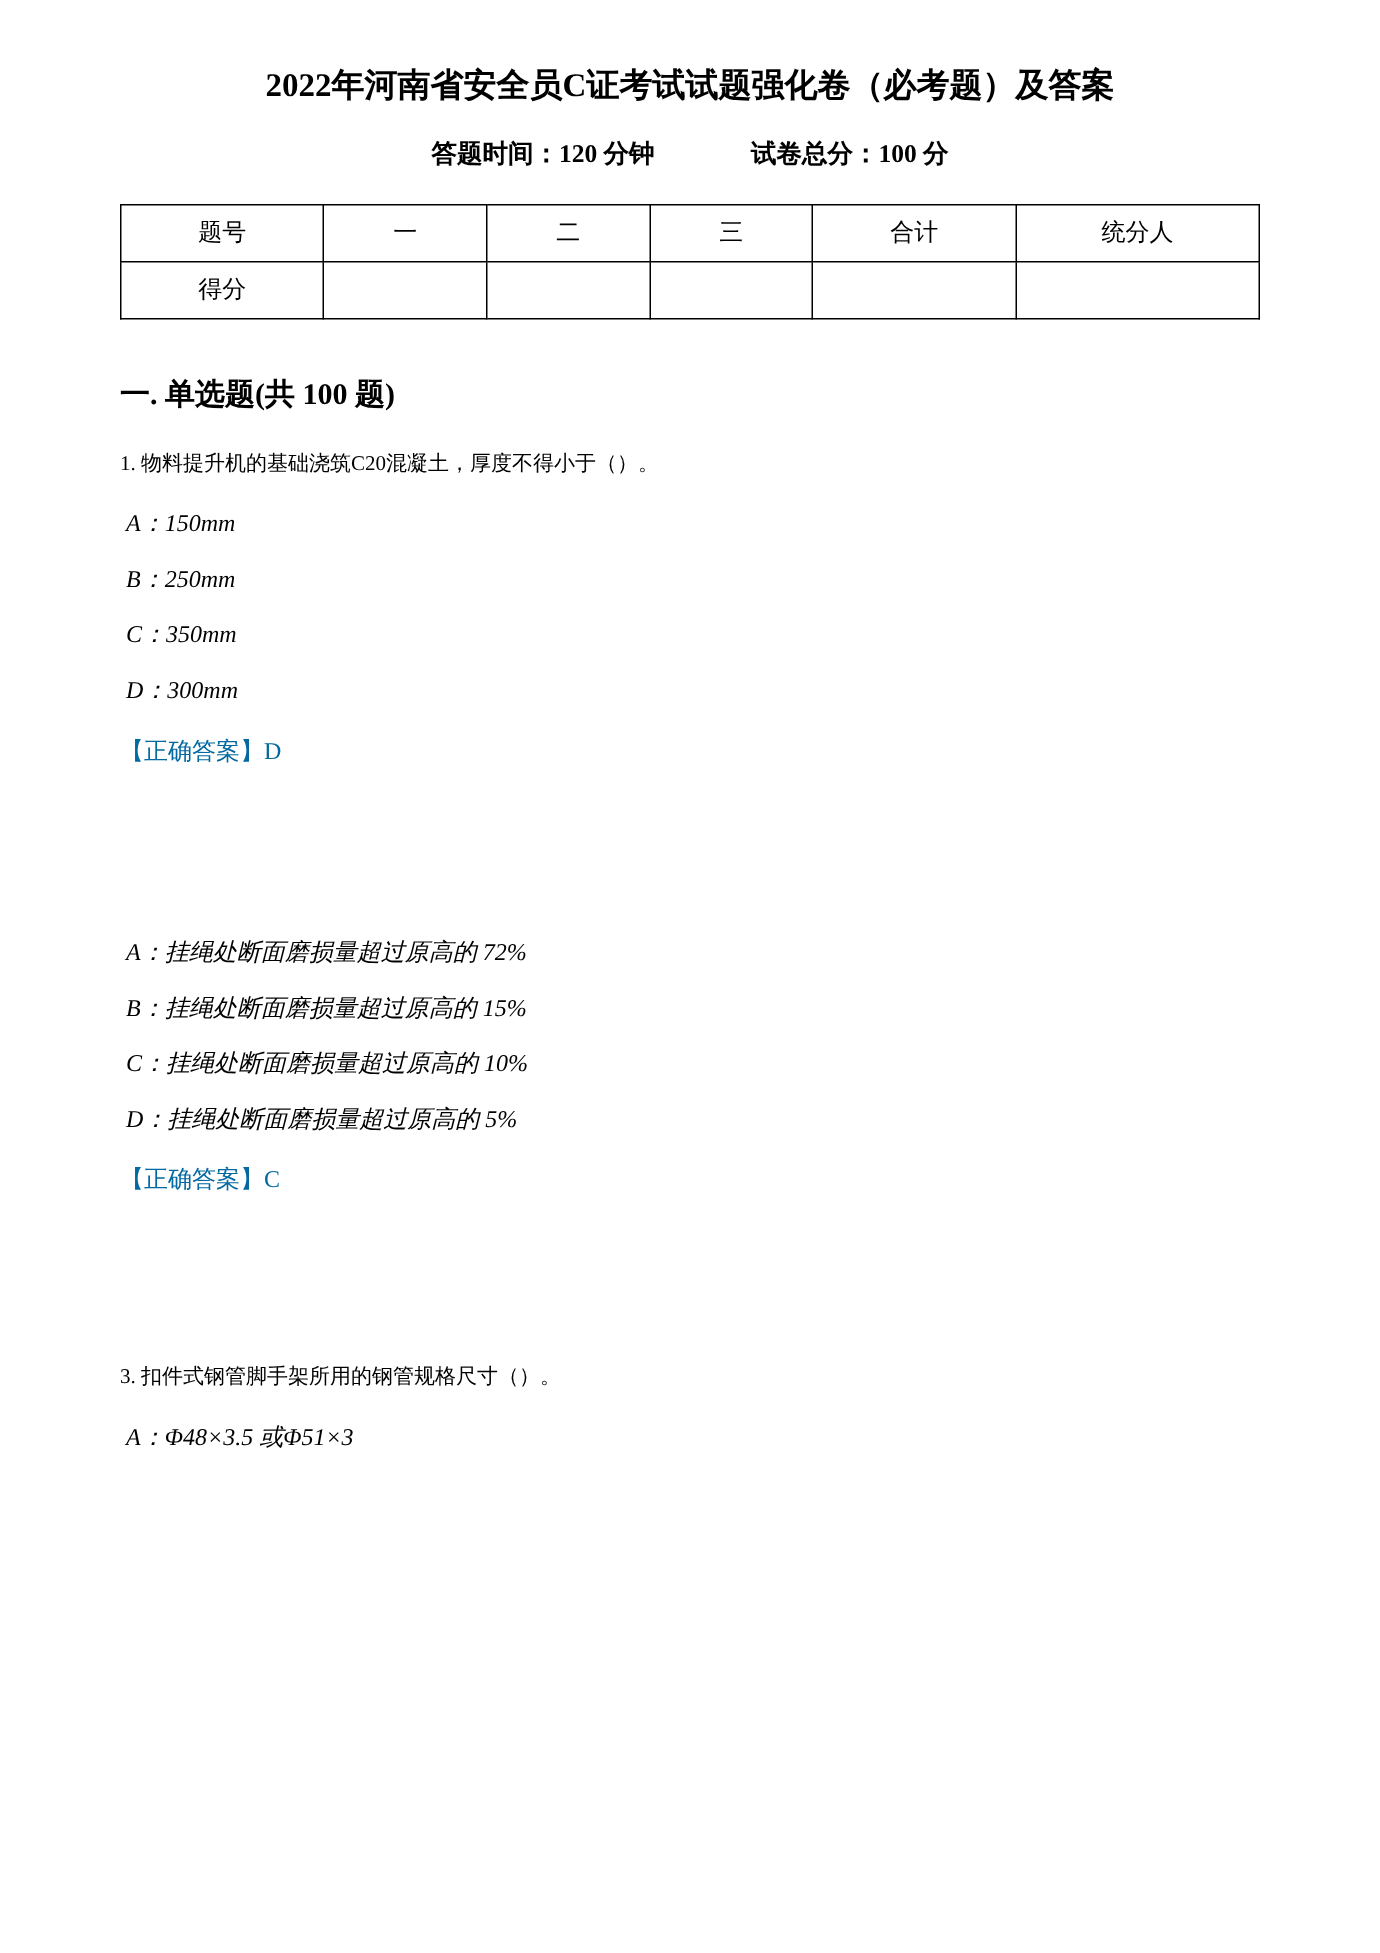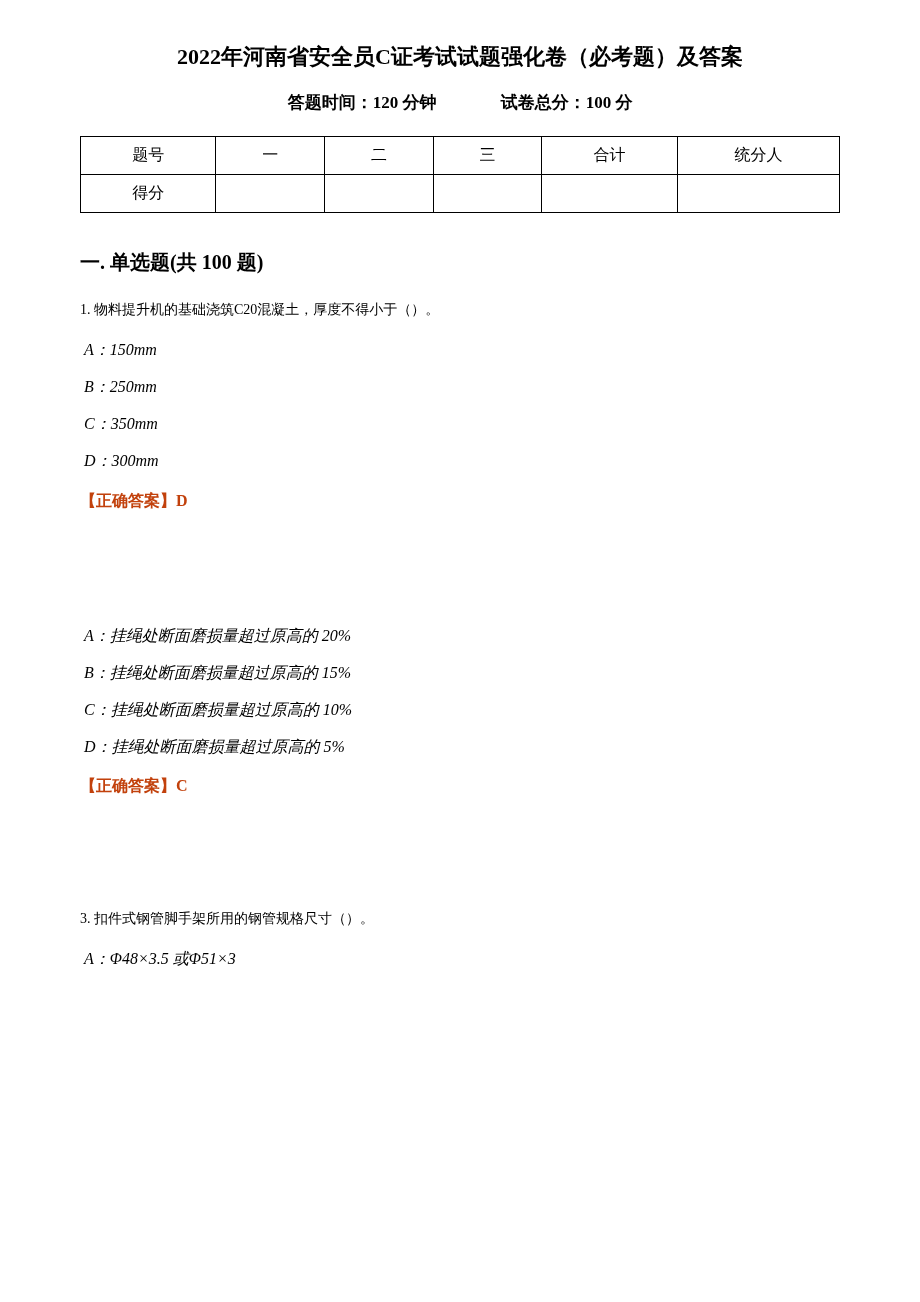--- a/index.html
+++ b/index.html
@@ -74,23 +74,23 @@
 
     .option {
       font-size: 16px;
       margin-bottom: 10px;
       line-height: 1.7;
       padding-left: 4px;
       font-style: italic;
     }
 
     .answer {
-      color: #c2410c;
+      color: #0369a1;
       font-size: 16px;
-      font-weight: bold;
+      font-weight: normal;
       margin-top: 16px;
       margin-bottom: 10px;
     }
 
     .spacer {
       height: 40px;
     }
   </style>
 </head>
 <body>
@@ -142,21 +142,21 @@
   <div class="answer">
     <span>【正确答案】</span><span>D</span>
   </div>
 </div>
 
 <div class="spacer"></div>
 <div class="spacer"></div>
 
 <div class="question-block">
   <div class="option">
-    <span>A：</span><span>挂绳处断面磨损量超过原高的 20%</span>
+    <span>A：</span><span>挂绳处断面磨损量超过原高的 72%</span>
   </div>
   <div class="option">
     <span>B：</span><span>挂绳处断面磨损量超过原高的 15%</span>
   </div>
   <div class="option">
     <span>C：</span><span>挂绳处断面磨损量超过原高的 10%</span>
   </div>
   <div class="option">
     <span>D：</span><span>挂绳处断面磨损量超过原高的 5%</span>
   </div>

